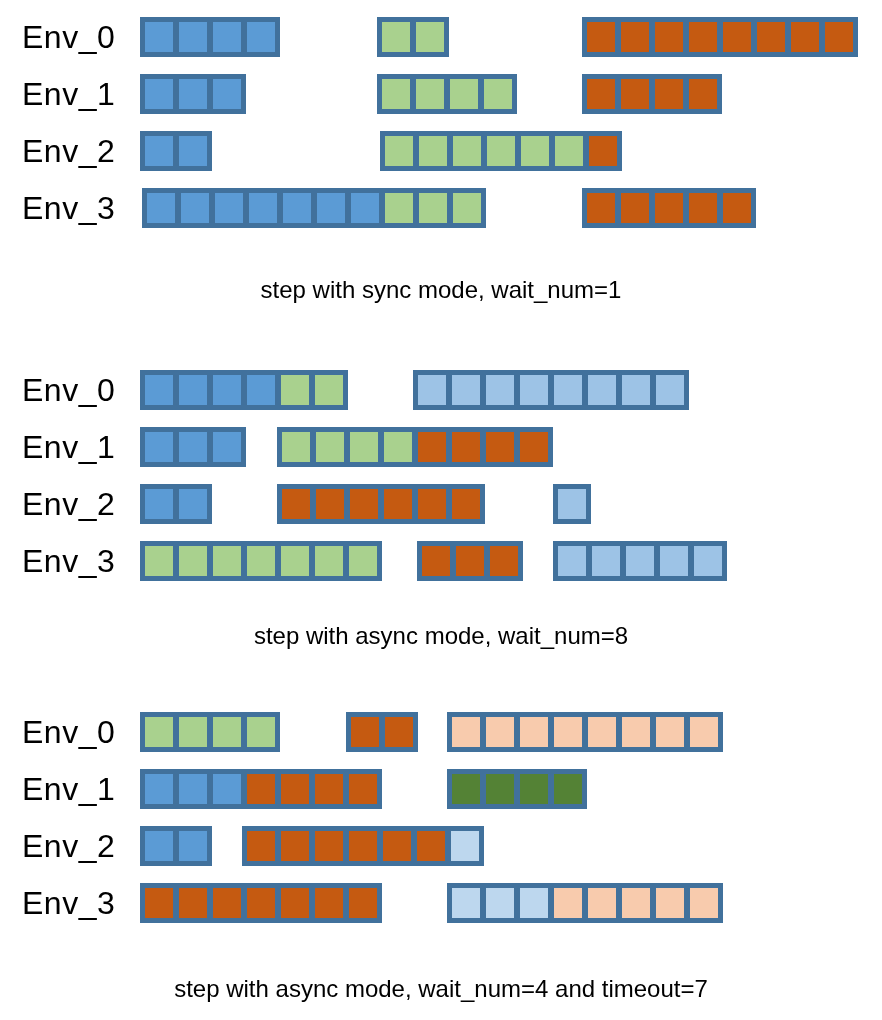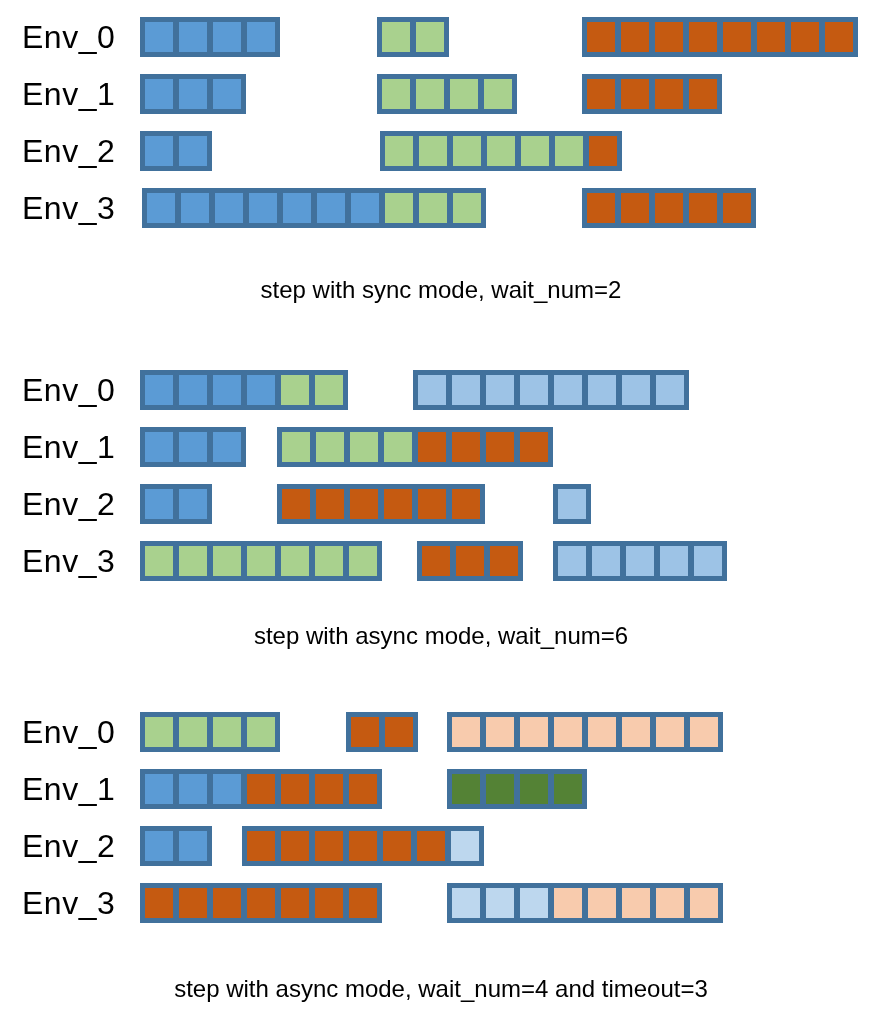--- a/index.html
+++ b/index.html
@@ -144,21 +144,21 @@
           </div>
           <div class="bar" style="left: 582px; background: rgb(65, 113, 156);">
             <div class="cell" style="background: rgb(197, 90, 17);"></div>
             <div class="cell" style="background: rgb(197, 90, 17);"></div>
             <div class="cell" style="background: rgb(197, 90, 17);"></div>
             <div class="cell" style="background: rgb(197, 90, 17);"></div>
             <div class="cell" style="background: rgb(197, 90, 17);"></div>
           </div>
         </div>
       </div>
-    <div class="caption">step with sync mode, wait_num=2</div>
+    <div class="caption">step with sync mode, wait_num=1</div>
   </section>
 
   <section class="panel p2">
     <div class="rows">
         <div class="env-row">
           <span class="env-label">Env_0</span>
           <div class="bar" style="left: 140px; background: rgb(65, 113, 156);">
             <div class="cell" style="background: rgb(91, 155, 213);"></div>
             <div class="cell" style="background: rgb(91, 155, 213);"></div>
             <div class="cell" style="background: rgb(91, 155, 213);"></div>
@@ -231,21 +231,21 @@
           </div>
           <div class="bar" style="left: 553px; background: rgb(65, 113, 156);">
             <div class="cell" style="background: rgb(157, 195, 230);"></div>
             <div class="cell" style="background: rgb(157, 195, 230);"></div>
             <div class="cell" style="background: rgb(157, 195, 230);"></div>
             <div class="cell" style="background: rgb(157, 195, 230);"></div>
             <div class="cell" style="background: rgb(157, 195, 230);"></div>
           </div>
         </div>
       </div>
-    <div class="caption">step with async mode, wait_num=6</div>
+    <div class="caption">step with async mode, wait_num=8</div>
   </section>
 
   <section class="panel p3">
     <div class="rows">
         <div class="env-row">
           <span class="env-label">Env_0</span>
           <div class="bar" style="left: 140px; background: rgb(65, 113, 156);">
             <div class="cell" style="background: rgb(169, 209, 142);"></div>
             <div class="cell" style="background: rgb(169, 209, 142);"></div>
             <div class="cell" style="background: rgb(169, 209, 142);"></div>
@@ -316,16 +316,16 @@
             <div class="cell" style="background: rgb(189, 215, 238);"></div>
             <div class="cell" style="background: rgb(189, 215, 238);"></div>
             <div class="cell" style="background: rgb(248, 203, 173);"></div>
             <div class="cell" style="background: rgb(248, 203, 173);"></div>
             <div class="cell" style="background: rgb(248, 203, 173);"></div>
             <div class="cell" style="background: rgb(248, 203, 173);"></div>
             <div class="cell" style="background: rgb(248, 203, 173);"></div>
           </div>
         </div>
       </div>
-    <div class="caption">step with async mode, wait_num=4 and timeout=3</div>
+    <div class="caption">step with async mode, wait_num=4 and timeout=7</div>
   </section>
 
 </div>
 
 </body></html>

